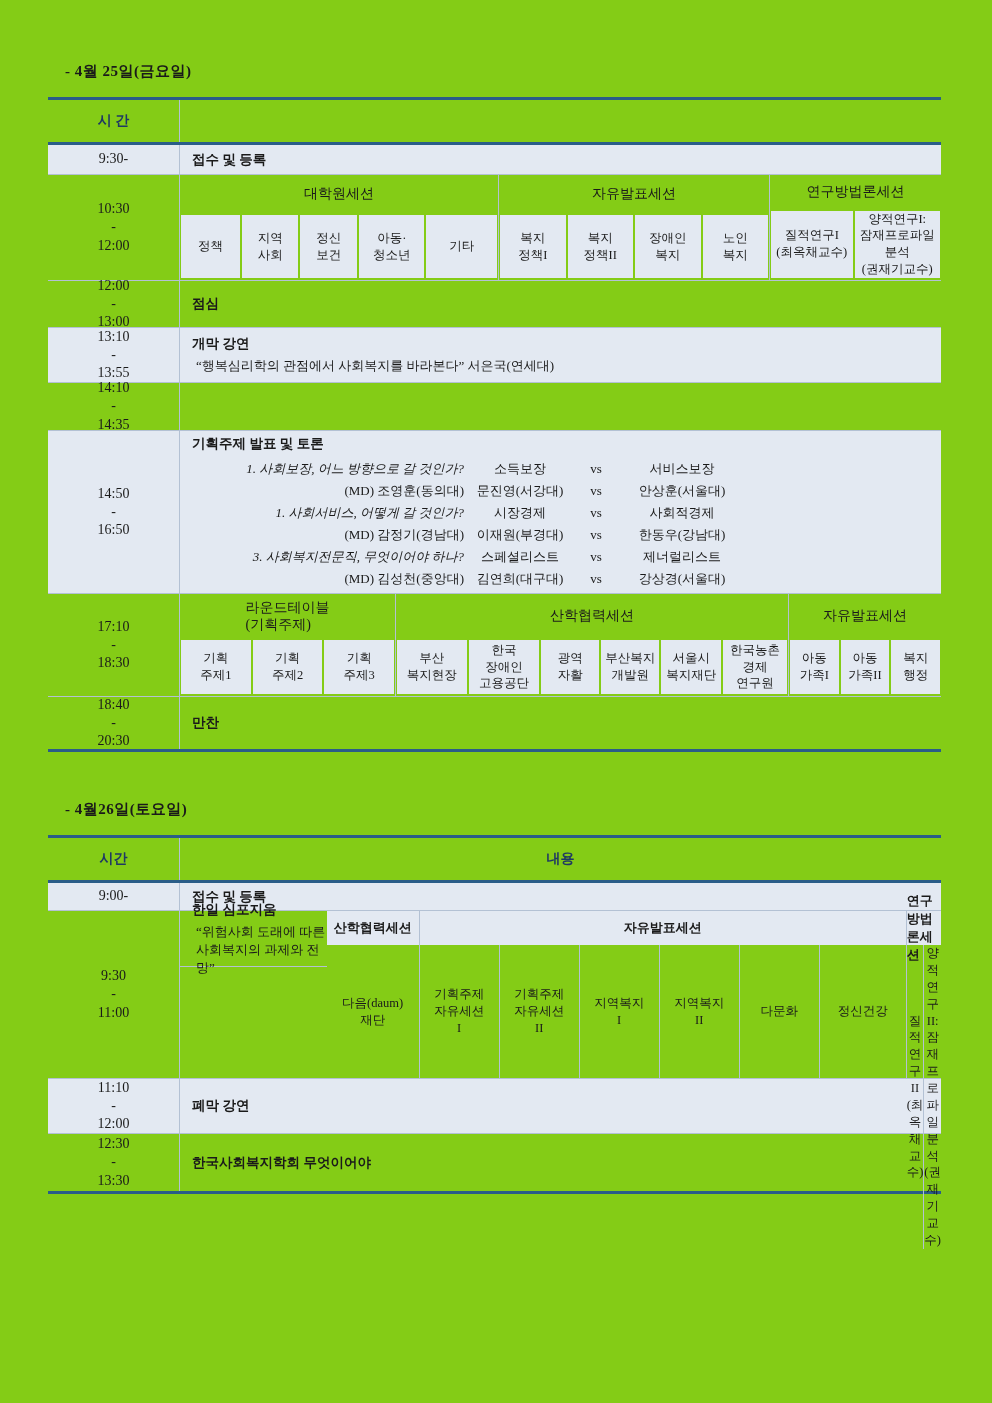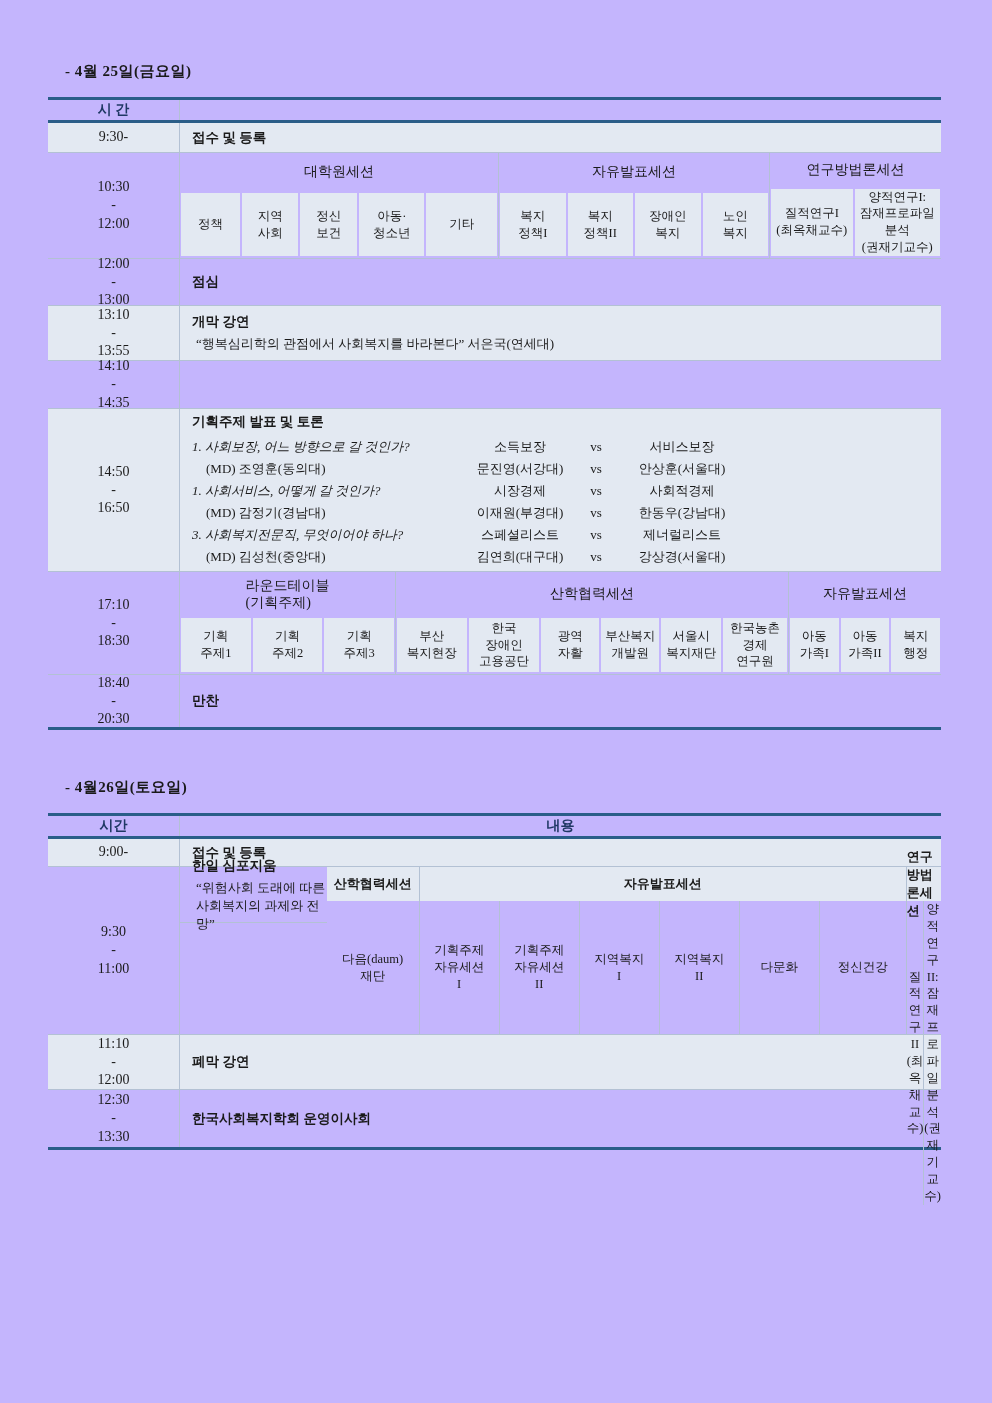--- a/index.html
+++ b/index.html
@@ -5,29 +5,29 @@
   :root{
     --accent_border:#2a5d88;
     --row_shade:#e3e9f2;
     --grid_line:#b3c1d4;
     --header_text:#1f3864;
     --text:#1a1a1a;
   }
   *{box-sizing:border-box;margin:0;padding:0;}
   html,body{background:#fff;}
   .page{
-    width:992px;height:1403px;background:#c4b5fd;position:relative;
+    width:992px;height:1403px;background:#84cc16;position:relative;
     font-family:"Liberation Serif","DejaVu Serif",serif;color:var(--text);
     padding:62px 51px 0 48px;overflow:hidden;
   }
   .day-title{font-size:15px;font-weight:bold;margin:0 0 16px 17px;letter-spacing:0.5px;}
   .day2-gap{margin-top:48px;}
   .sched{width:893px;}
   
-  .thead{display:flex;height:26px;border-top:3px solid var(--accent_border);border-bottom:3px solid var(--accent_border);align-items:stretch;}
+  .thead{display:flex;height:48px;border-top:3px solid var(--accent_border);border-bottom:3px solid var(--accent_border);align-items:stretch;}
   .th-time{width:132px;border-right:1px solid var(--grid_line);display:flex;align-items:center;justify-content:center;font-weight:bold;font-size:14px;color:var(--header_text);}
   .th-content{flex:1;display:flex;align-items:center;justify-content:center;font-weight:bold;font-size:14px;color:var(--header_text);}
   
   .r{display:flex;border-bottom:1px solid var(--grid_line);align-items:stretch;}
   .r:last-child{border-bottom:3px solid var(--accent_border);}
   .time{width:132px;border-right:1px solid var(--grid_line);display:flex;align-items:center;justify-content:center;text-align:center;white-space:pre-line;font-size:14px;line-height:1.3;}
   .content{flex:1;display:flex;flex-direction:column;justify-content:center;padding-left:12px;}
   .content.nopad{padding:0;flex-direction:row;}
   .shade{background:var(--row_shade);}
   .evt{font-weight:bold;font-size:13.5px;}
@@ -45,21 +45,21 @@
   
   .symp-band{height:56px;display:flex;flex-direction:column;justify-content:center;padding-left:12px;border-bottom:1px solid var(--grid_line);}
   .secs-row{flex:1;display:flex;align-items:stretch;}
   .sec-head2{height:34px;background:var(--row_shade);display:flex;align-items:center;justify-content:center;font-weight:bold;font-size:13px;}
   .cells-w{flex:1;display:flex;align-items:stretch;}
   .wcell{display:flex;align-items:center;justify-content:center;text-align:center;white-space:pre-line;font-size:12.5px;line-height:1.35;}
   .wcell + .wcell{border-left:1px solid var(--grid_line);}
   
   .pl-title{font-weight:bold;font-size:13.5px;margin-bottom:5px;}
   .pl-line{height:22px;display:flex;align-items:center;font-size:13px;}
-  .pl-left{width:272px;}
+  .pl-left{width:272px;text-align:right;}
   .pl-left.q{font-style:italic;}
   .pl-left.md{padding-left:14px;}
   .pl-a{width:112px;text-align:center;}
   .pl-vs{width:40px;text-align:center;}
   .pl-b{width:132px;text-align:center;}
 </style>
 </head>
 <body>
 
 <div class="page">
@@ -330,20 +330,20 @@
         <div class="content">
             <span class="evt">폐막 강연</span>
           </div>
       </div>
 
       <div class="r h60">
         <div class="time">12:30
 -
 13:30</div>
         <div class="content">
-            <span class="evt">한국사회복지학회 운영이사회</span>
+            <span class="evt">한국사회복지학회 무엇이어야</span>
           </div>
       </div>
 
     </div>
   </div>
 
 </div>
 
 </body></html>

